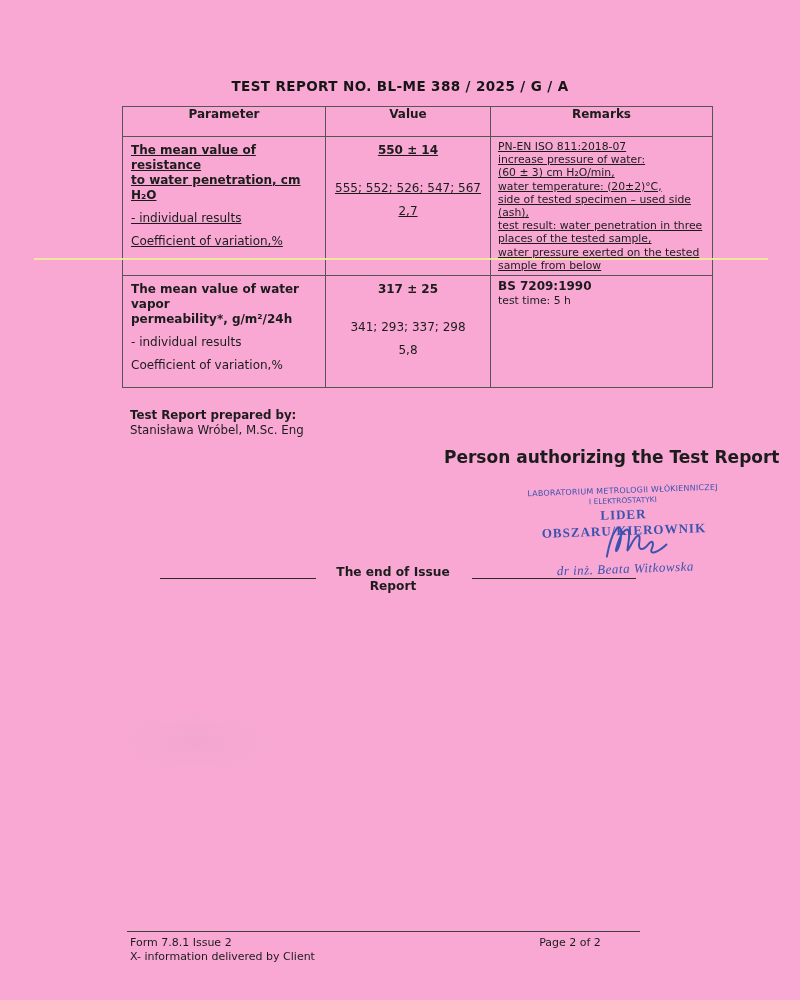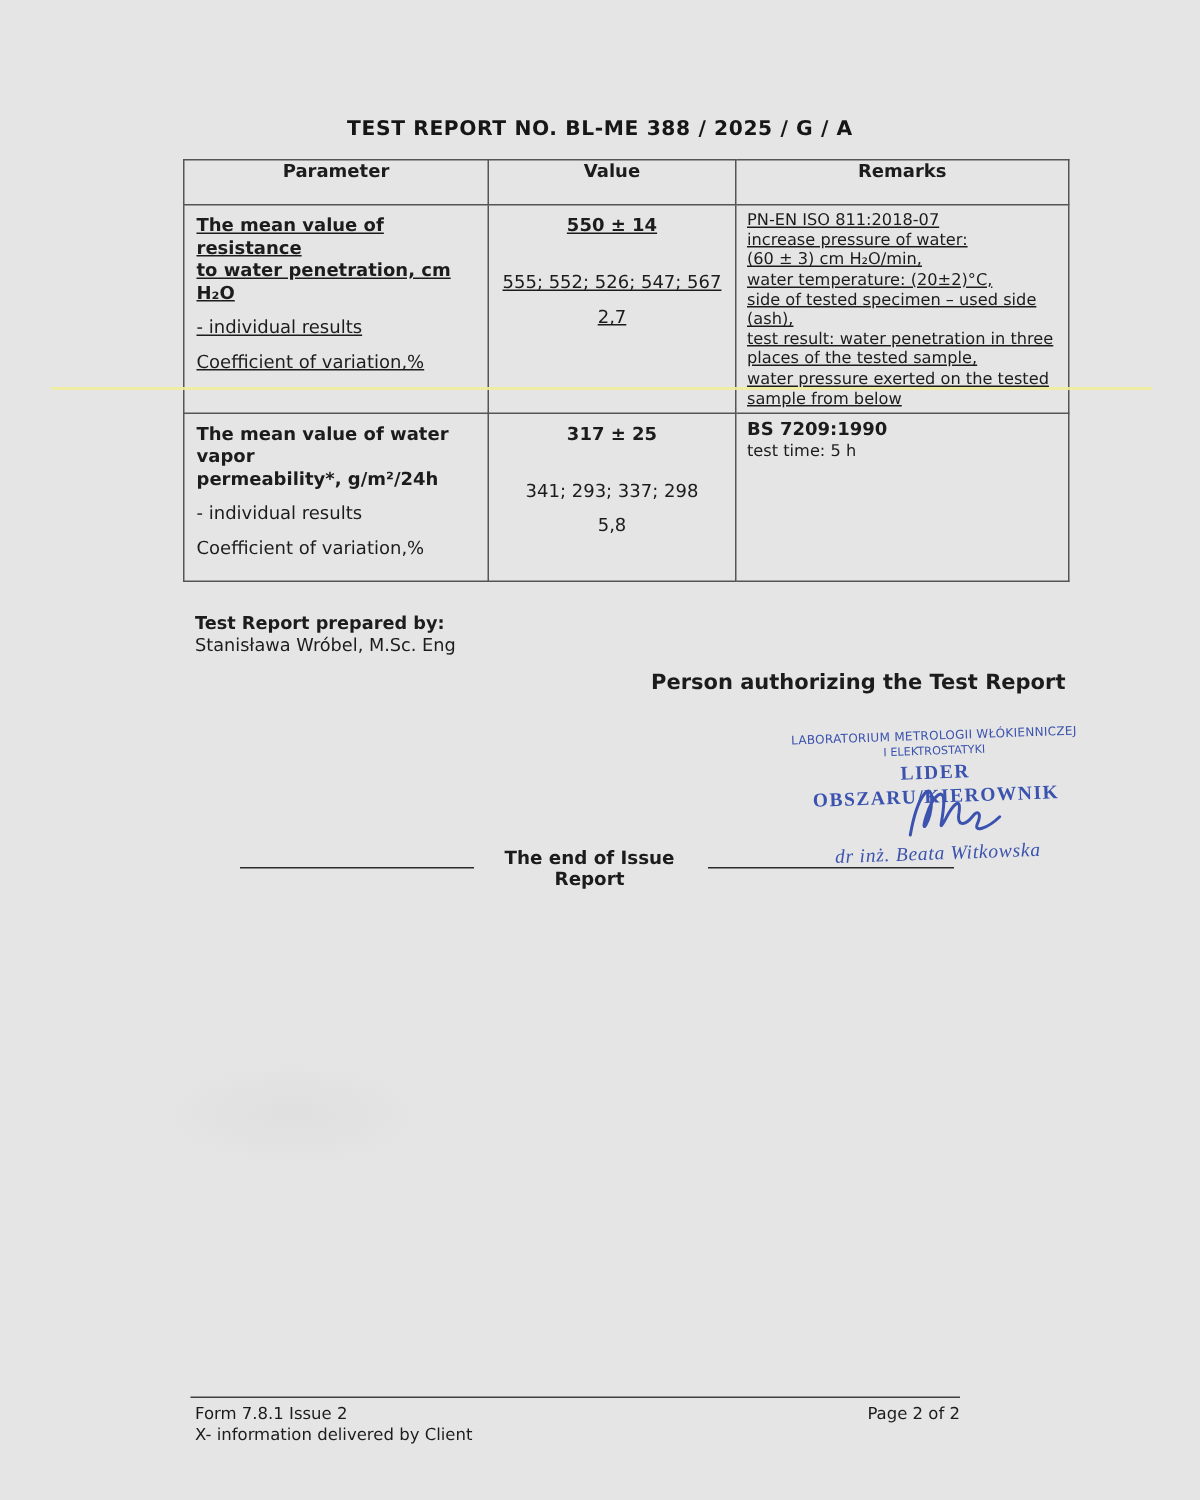--- a/index.html
+++ b/index.html
@@ -1,21 +1,21 @@
 <!DOCTYPE html>
 <html><head>
 <meta charset="utf-8">
 <style>
   html,body{margin:0;padding:0;}
   body{
     width:800px;height:1000px;position:relative;background:#ffffff;
     font-family:"DejaVu Sans","Liberation Sans",sans-serif;color:#1c1c1c;
     overflow:hidden;
   }
-  .page{position:absolute;inset:0;background:#e5e5e5;padding-left:40px;}
+  .page{position:absolute;inset:0;background:#f9a8d4;padding-left:40px;}
 
   
   .doc-title{
     position:absolute;top:78px;left:0;width:800px;text-align:center;
     font-size:13.5px;font-weight:bold;letter-spacing:.4px;color:#161616;
   }
 
   
   table.report{
     position:absolute;left:122px;top:106px;width:590px;
@@ -47,21 +47,21 @@
   .yellow-line{
     position:absolute;left:34px;top:258px;width:734px;height:2px;
     background:#efec9b;opacity:.9;z-index:5;
   }
 
   
   .prepared{position:absolute;left:130px;top:408px;font-size:11.8px;line-height:15px;}
   .prepared .lbl{font-weight:bold;}
 
   .authorizing{
-    position:absolute;left:434px;top:447px;font-size:14px;font-weight:bold;
+    position:absolute;left:444px;top:447px;font-size:17px;font-weight:bold;
   }
 
   
   .stamp{
     position:absolute;left:524px;top:486px;width:200px;text-align:center;
     transform:rotate(-2deg);color:#3b53ae;z-index:4;
   }
   .stamp .s1{font-size:8px;letter-spacing:.2px;line-height:10px;}
   .stamp .s2{font-size:7.5px;line-height:9px;}
   .stamp .s3{
@@ -84,21 +84,21 @@
   
   .smudge{
     position:absolute;left:100px;top:705px;width:190px;height:75px;
     background:radial-gradient(ellipse at center,rgba(150,150,150,.07),rgba(150,150,150,0) 70%);
   }
 
   
   .footer-line{position:absolute;left:127px;top:931px;width:513px;border-top:1.7px solid #3f3f3f;}
   .footer-form{position:absolute;left:130px;top:936px;font-size:11px;line-height:14px;}
   .footer-info{position:absolute;left:130px;top:950px;font-size:11px;}
-  .footer-page{position:absolute;left:500px;top:936px;width:140px;text-align:right;font-size:11px;}
+  .footer-page{position:absolute;left:500px;top:936px;width:140px;text-align:center;font-size:11px;}
 </style>
 </head>
 <body>
 
 <div class="page">
 
   <div class="doc-title">TEST REPORT NO. BL-ME  388 / 2025 / G / A</div>
 
   <table class="report">
     <colgroup>

